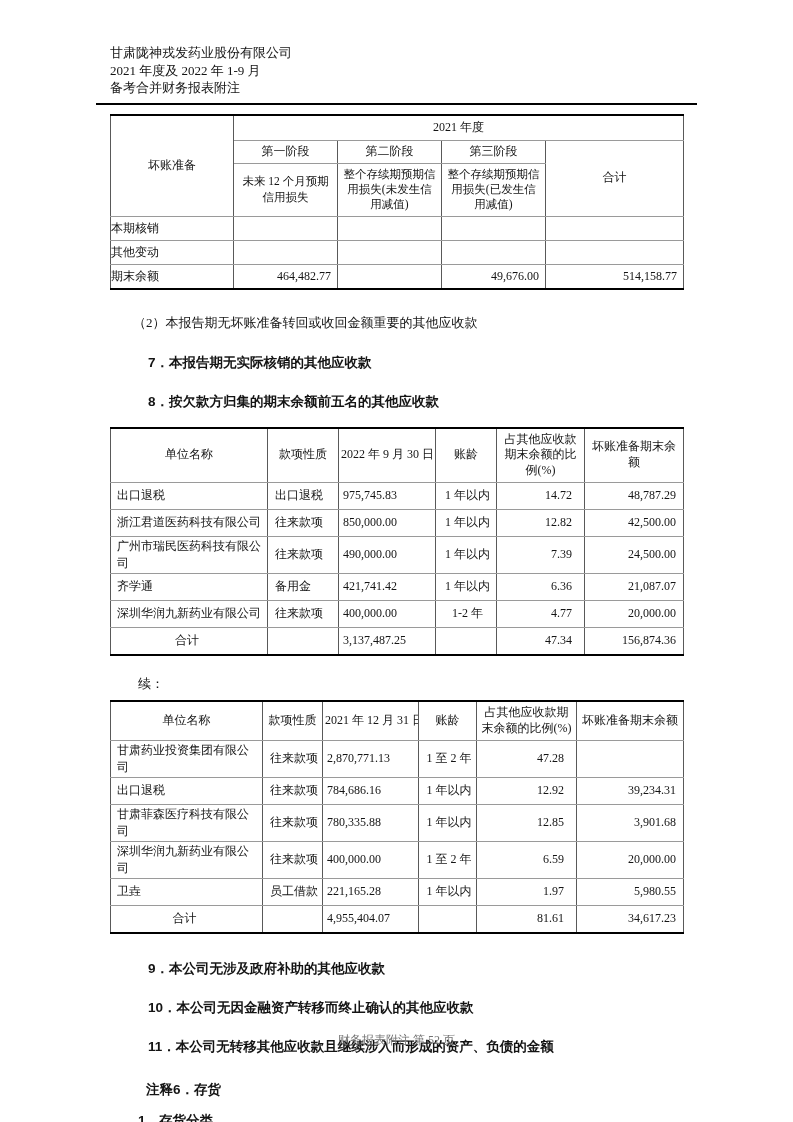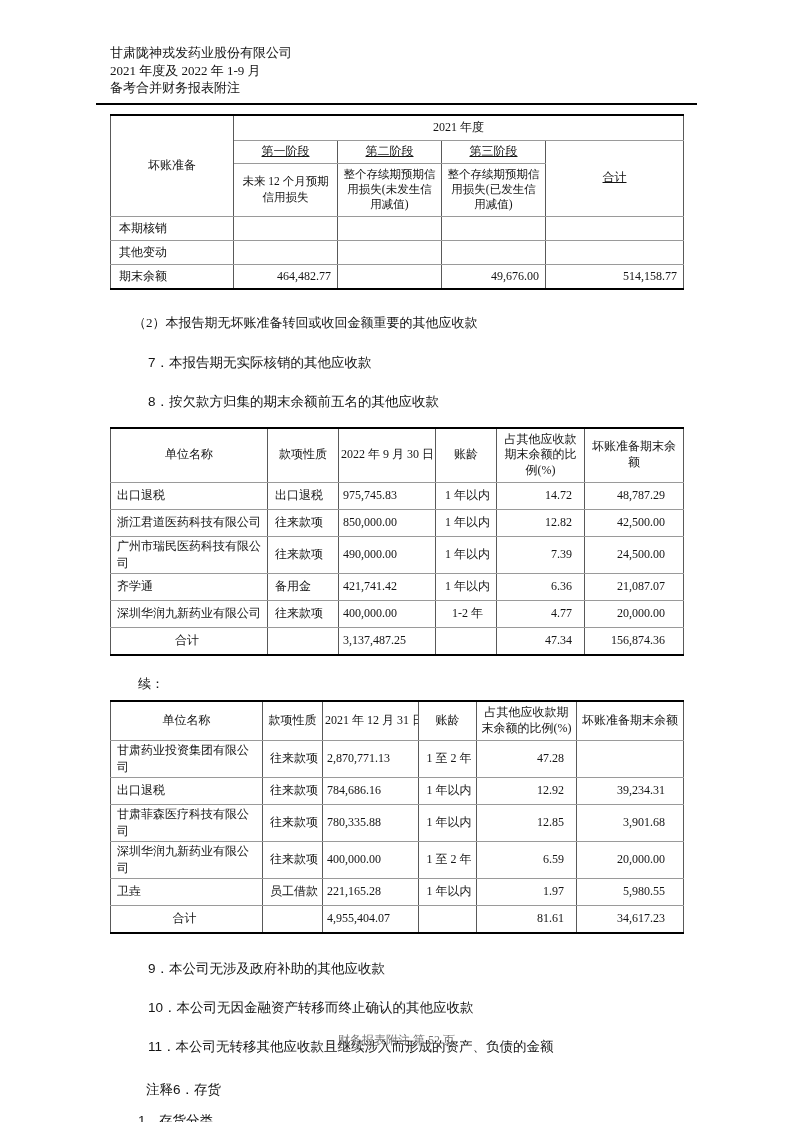--- a/index.html
+++ b/index.html
@@ -17,41 +17,41 @@
   table { border-collapse:collapse; table-layout:fixed; width:573px; font-size:12px; }
   th, td { border-left:1px solid #595959; border-right:1px solid #595959;
            border-top:1px solid #9a9a9a; border-bottom:1px solid #9a9a9a;
            padding:1px 4px; vertical-align:middle; overflow:hidden; }
   th { font-weight:normal; text-align:center; line-height:1.32; }
   table { border-top:2.5px solid #000; border-bottom:2.5px solid #000; }
 
   
   .t1 { margin-top:9px; }
   .t1 thead tr:nth-child(1) th { height:22px; }
-  .t1 thead tr:nth-child(2) th { height:20px;text-decoration:underline; }
+  .t1 thead tr:nth-child(2) th { height:20px; }
   .t1 thead tr:nth-child(3) th { height:50px; font-size:11.5px; }
   .t1 td { height:21px; }
-  .t1 td:first-child { text-align:left; padding-left:8px; }
+  .t1 td:first-child { text-align:left; padding-left:0; }
   .t1 td.num { text-align:right; padding-right:6px; }
 
   
   .t2 { margin-top:16px; }
   .t2 th { padding:3px 2px; }
   .t2 th.nowrap { white-space:nowrap; }
   .t2 td { height:24px; }
   .t2 td:nth-child(1) { text-align:left; padding-left:6px; }
   .t2 td:nth-child(2) { text-align:left; padding-left:7px; }
   .t2 td:nth-child(3) { text-align:left; }
   .t2 td:nth-child(4) { text-align:center; padding-left:7px; }
   .t2 td:nth-child(5) { text-align:right; padding-right:12px; }
-  .t2 td:nth-child(6) { text-align:right; padding-right:18px; }
+  .t2 td:nth-child(6) { text-align:right; padding-right:7px; }
   .t2 tbody tr:last-child td:first-child { text-align:center; padding-left:0; }
 
   .para { font-size:13px; margin:24px 0 0 23px; }
-  .hding { font-size:13.5px; font-weight:normal; margin:21px 0 0 38px;
+  .hding { font-size:13.5px; font-weight:bold; margin:21px 0 0 38px;
            font-family:"Liberation Sans","DejaVu Sans",sans-serif; }
   .cont { font-size:13px; margin:19px 0 0 28px; }
   .t3 { margin-top:7px; }
   .note6 { margin-left:36px; margin-top:25px; }
   .note6sub { margin-left:28px; margin-top:13px; }
   .footer { position:absolute; top:1032px; left:0; width:100%;
             text-align:center; font-size:12px; color:#737373; }
   p { margin-bottom:0; margin-top:0; }
 </style>
 </head>

